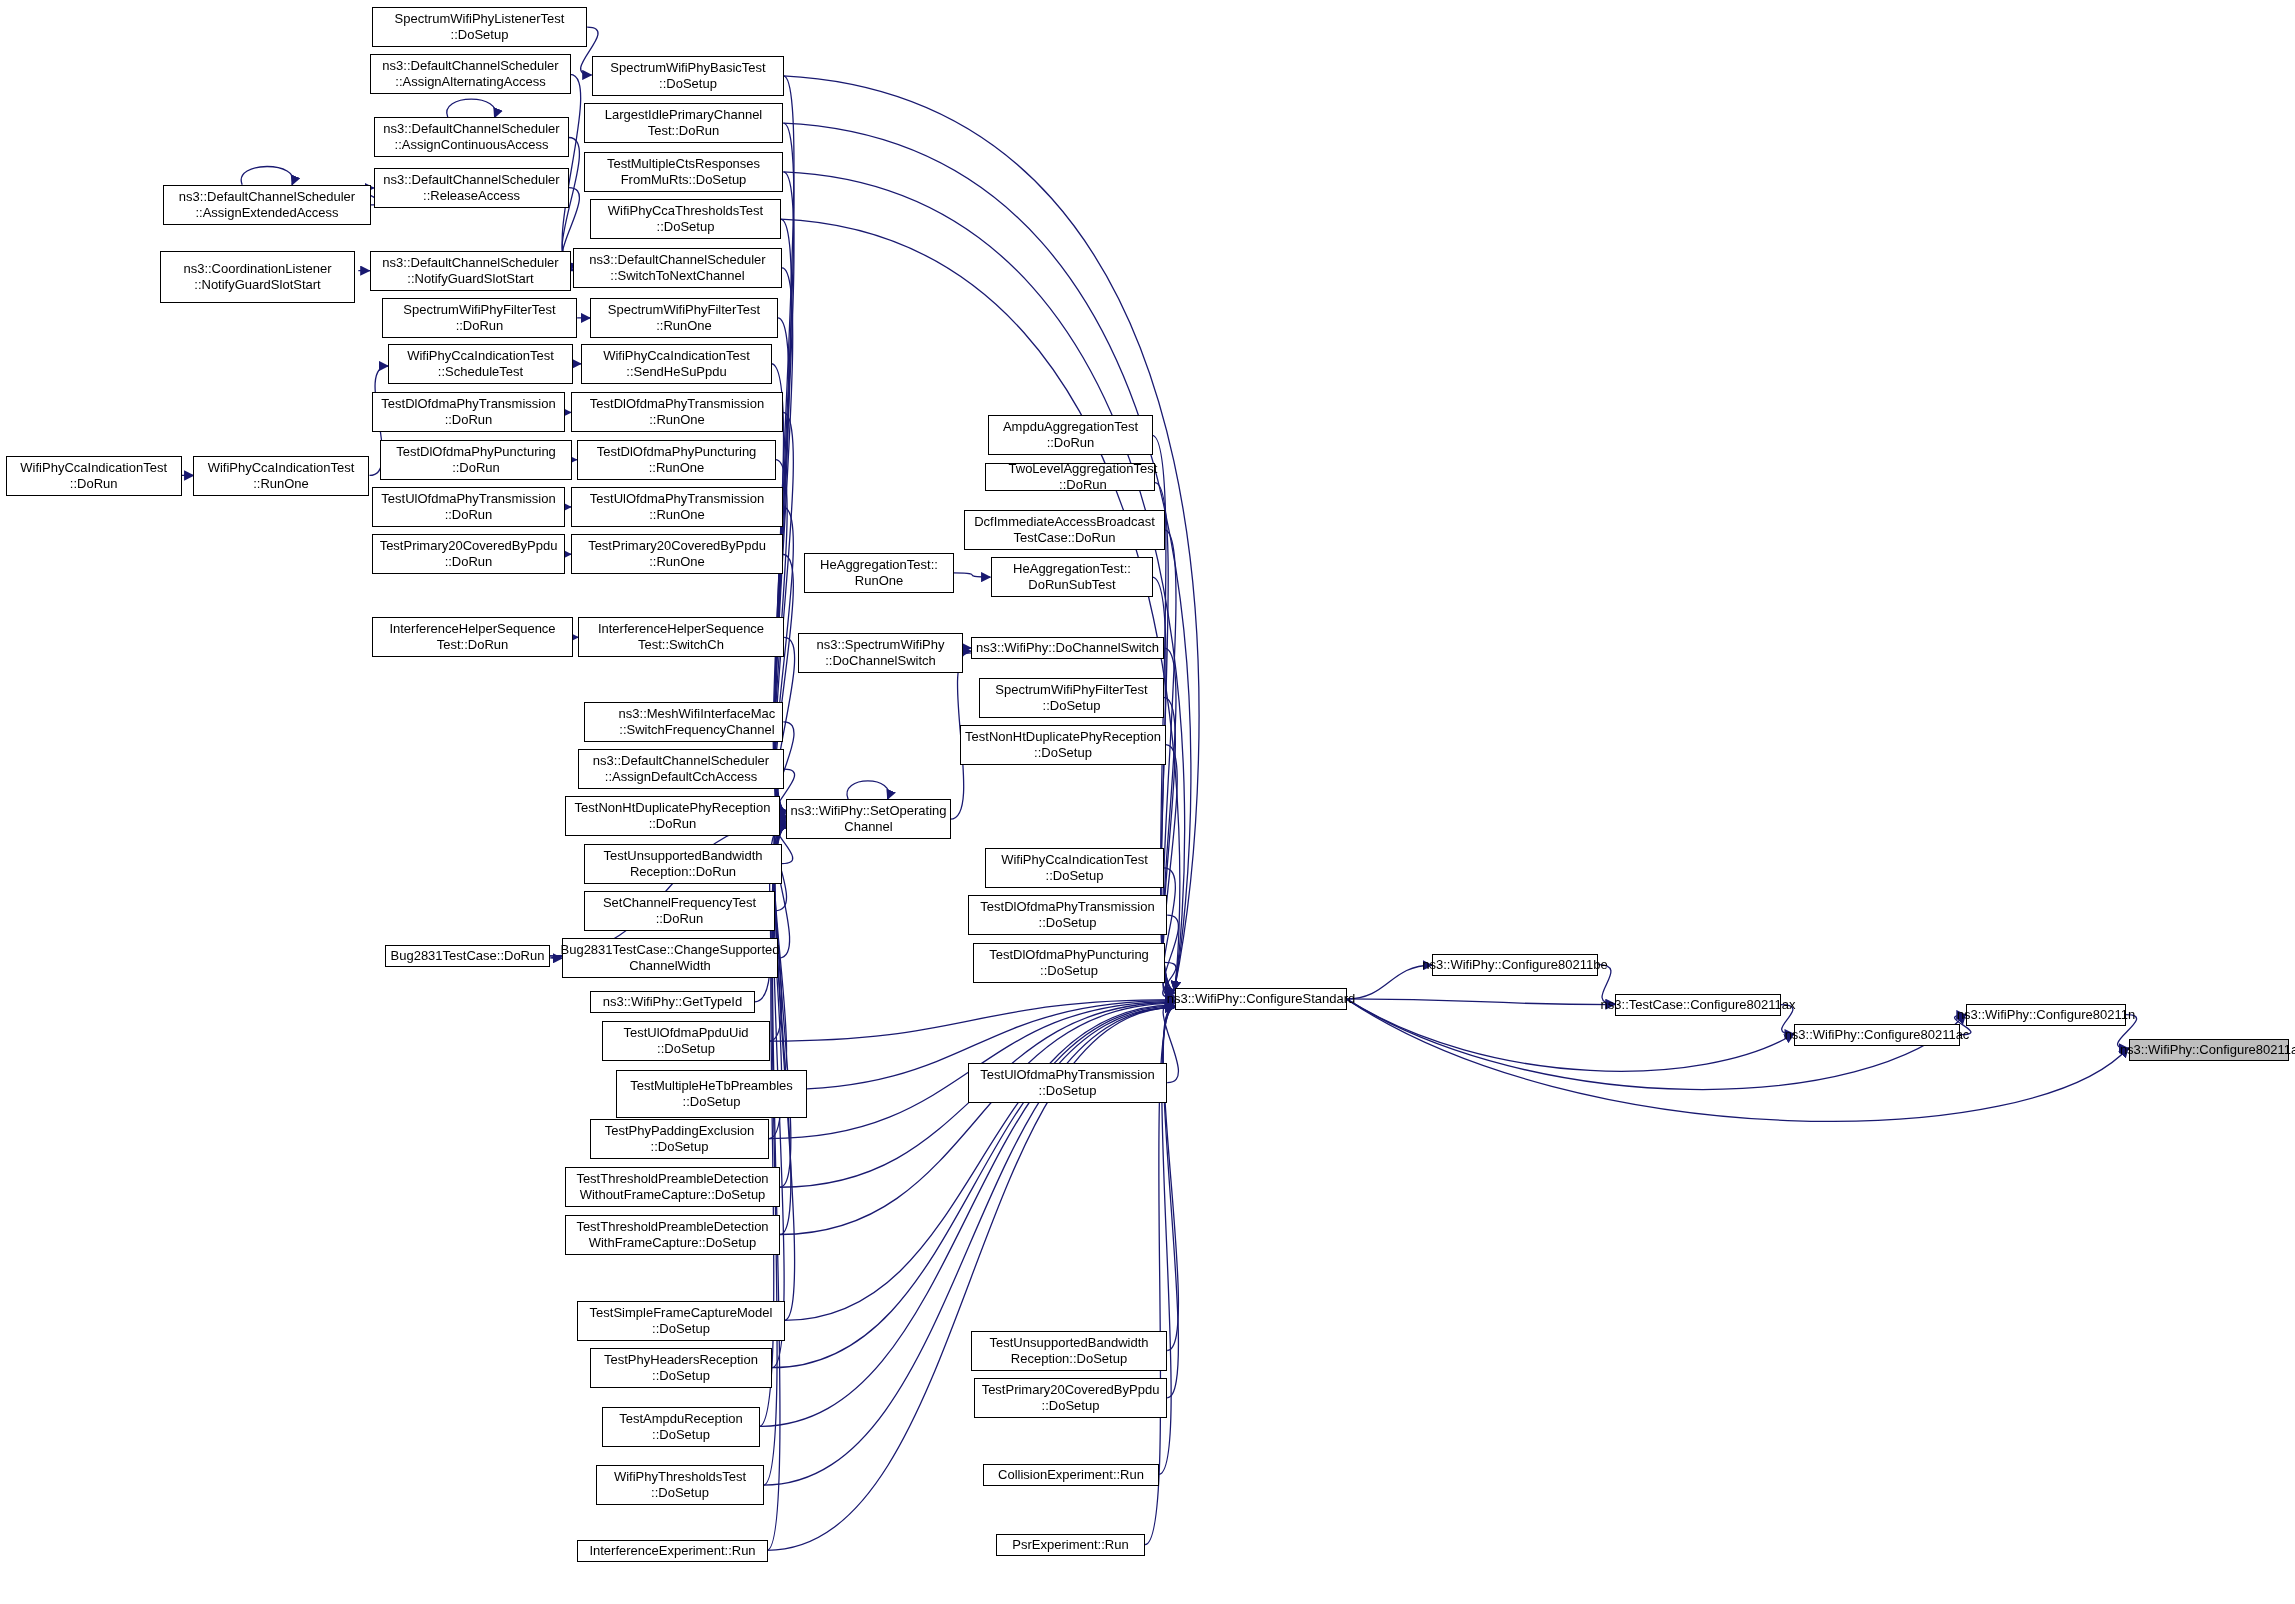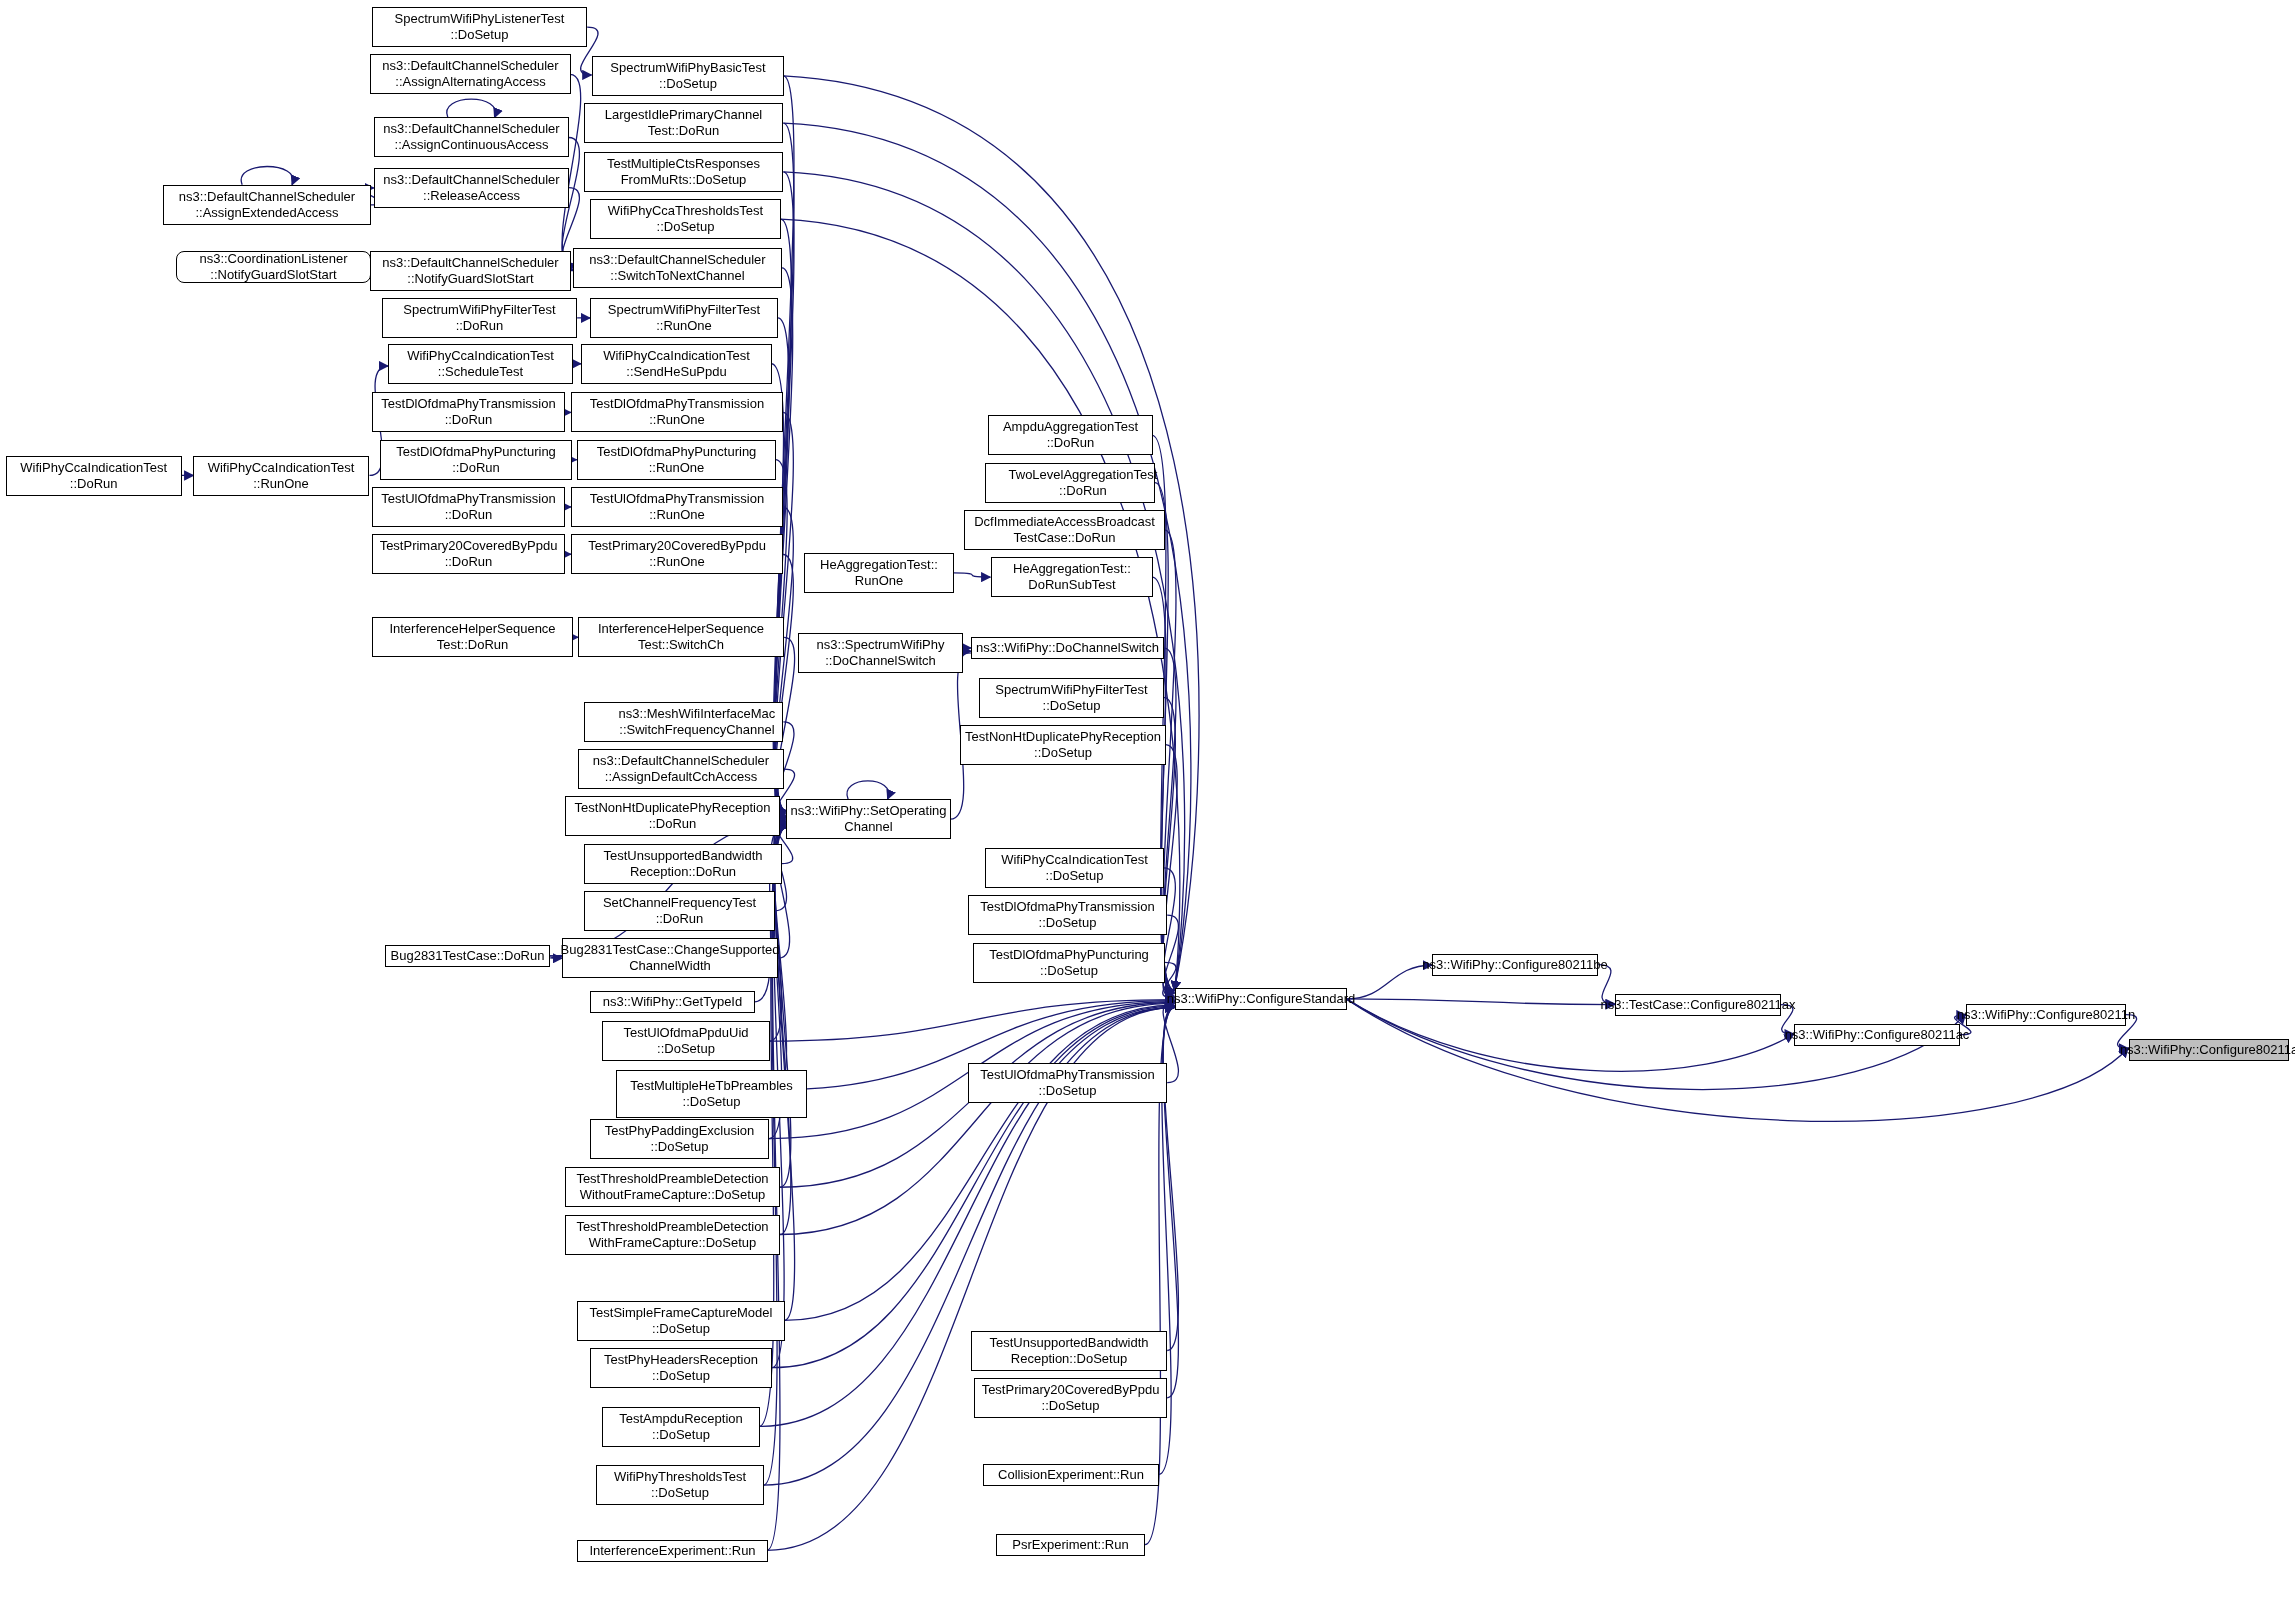--- a/index.html
+++ b/index.html
@@ -162,21 +162,21 @@
       <span class="lbl">::AssignContinuousAccess</span>
     </div>
     <div class="node" style="left: 374px; top: 168px; width: 195px; height: 40px;">
       <span class="lbl">ns3::DefaultChannelScheduler</span>
       <span class="lbl">::ReleaseAccess</span>
     </div>
     <div class="node" style="left: 163px; top: 185px; width: 208px; height: 40px;">
       <span class="lbl">ns3::DefaultChannelScheduler</span>
       <span class="lbl">::AssignExtendedAccess</span>
     </div>
-    <div class="node" style="left: 176px; top: 251px; width: 195px; height: 32px; border-radius: 8px;">
+    <div class="node" style="left: 160px; top: 251px; width: 195px; height: 52px;">
       <span class="lbl">ns3::CoordinationListener</span>
       <span class="lbl">::NotifyGuardSlotStart</span>
     </div>
     <div class="node" style="left: 370px; top: 251px; width: 201px; height: 40px;">
       <span class="lbl">ns3::DefaultChannelScheduler</span>
       <span class="lbl">::NotifyGuardSlotStart</span>
     </div>
     <div class="node" style="left: 382px; top: 298px; width: 195px; height: 40px;">
       <span class="lbl">SpectrumWifiPhyFilterTest</span>
       <span class="lbl">::DoRun</span>
@@ -339,21 +339,21 @@
       <span class="lbl">::DoChannelSwitch</span>
     </div>
     <div class="node" style="left: 786px; top: 799px; width: 165px; height: 40px;">
       <span class="lbl">ns3::WifiPhy::SetOperating</span>
       <span class="lbl">Channel</span>
     </div>
     <div class="node" style="left: 988px; top: 415px; width: 165px; height: 40px;">
       <span class="lbl">AmpduAggregationTest</span>
       <span class="lbl">::DoRun</span>
     </div>
-    <div class="node" style="left: 985px; top: 463px; width: 170px; height: 40px; padding-left: 28px;">
+    <div class="node" style="left: 985px; top: 463px; width: 170px; height: 28px; padding-left: 28px;">
       <span class="lbl">TwoLevelAggregationTest</span>
       <span class="lbl">::DoRun</span>
     </div>
     <div class="node" style="left: 964px; top: 510px; width: 201px; height: 40px;">
       <span class="lbl">DcfImmediateAccessBroadcast</span>
       <span class="lbl">TestCase::DoRun</span>
     </div>
     <div class="node" style="left: 991px; top: 557px; width: 162px; height: 40px;">
       <span class="lbl">HeAggregationTest::</span>
       <span class="lbl">DoRunSubTest</span>

